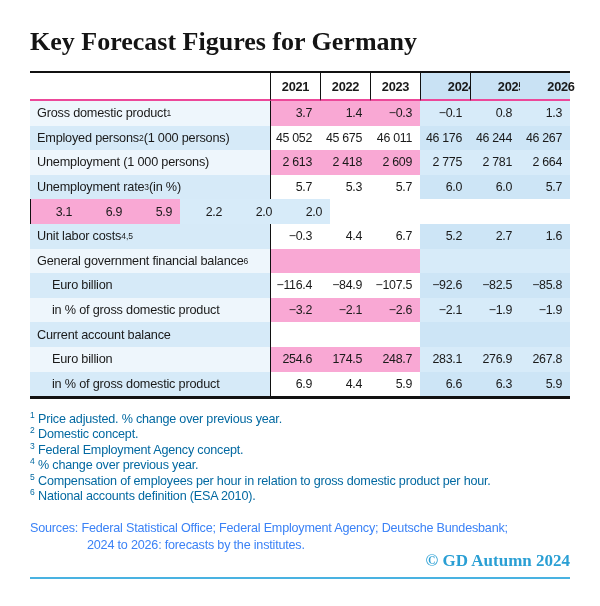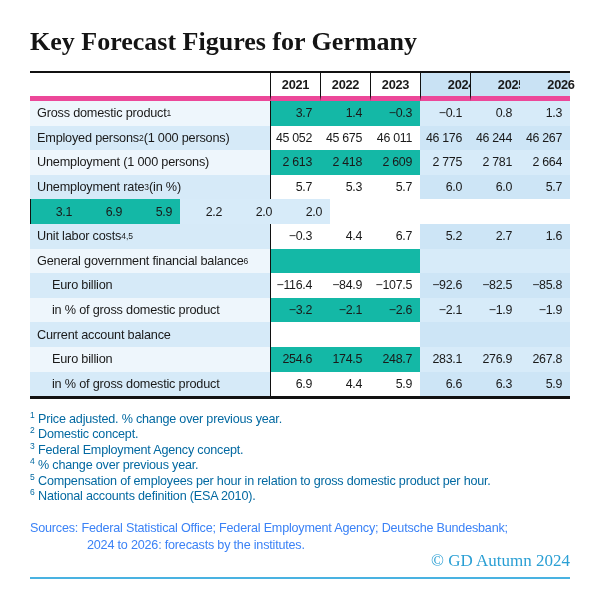--- a/index.html
+++ b/index.html
@@ -12,44 +12,44 @@
   .tbl{position:absolute;left:30px;top:71px;width:540px;
        border-top:2px solid #111;border-bottom:3px solid #111;box-sizing:border-box;}
   .tr{display:flex;}
   .cell{box-sizing:border-box;height:24.6px;display:flex;align-items:center;
         font-size:12.7px;letter-spacing:-0.2px;}
   .cell.label{width:240px;padding-left:7px;}
   .cell.label.indent{padding-left:22px;}
   .cell.num{width:50px;justify-content:flex-end;padding-right:8px;
             font-size:12.4px;letter-spacing:-0.3px;}
   
-  .tr.head .cell{height:28px;border-bottom:5px solid #ec4899;font-weight:700;}
+  .tr.head .cell{height:28px;border-bottom:2px solid #ec4899;font-weight:700;}
   .tr.head .cell.num{justify-content:center;padding-right:0;font-size:12.8px;}
   .tr.head .cell.num{border-left:1px solid #111;}
   .tr.head .cell.num.y5{border-left:none;}
   .tr.head .hist-h{background:#ffffff;}
   .tr.head .fcast-h{background:#c9e2f4;padding-left:32px;}
   
   .tr.body .cell.num.y0{border-left:1px solid #111;}
   
   .row-a .label{background:#eef6fc;}
-  .row-a .hist{background:#14b8a6;}
+  .row-a .hist{background:#f9a8d4;}
   .row-a .fcast{background:#d7ebf9;}
   .row-b .label{background:#d6eaf8;}
   .row-b .hist{background:#ffffff;}
   .row-b .fcast{background:#cde5f6;}
   sup{font-size:8.5px;line-height:0;vertical-align:super;letter-spacing:0;}
   
   .fns{position:absolute;left:30px;top:412px;width:540px;
        color:#0369a1;font-size:12.6px;line-height:15.4px;letter-spacing:-0.2px;}
   .src{position:absolute;left:30px;top:520px;width:540px;
        color:#3b82f6;font-size:12.6px;line-height:17px;letter-spacing:-0.2px;}
   .src .src2{margin-left:57px;}
   .copy{position:absolute;right:30px;top:551px;
-        font-family:"Liberation Serif","DejaVu Serif",serif;font-weight:400;
+        font-family:"Liberation Serif","DejaVu Serif",serif;font-weight:700;
         font-size:17px;color:#2a9fd4;}
   .rule{position:absolute;left:30px;width:540px;top:577px;height:2px;background:#49b2e1;}
 </style>
 </head>
 <body>
 
 <div class="page">
 
   <h1 class="title">Key Forecast Figures for Germany</h1>
 

